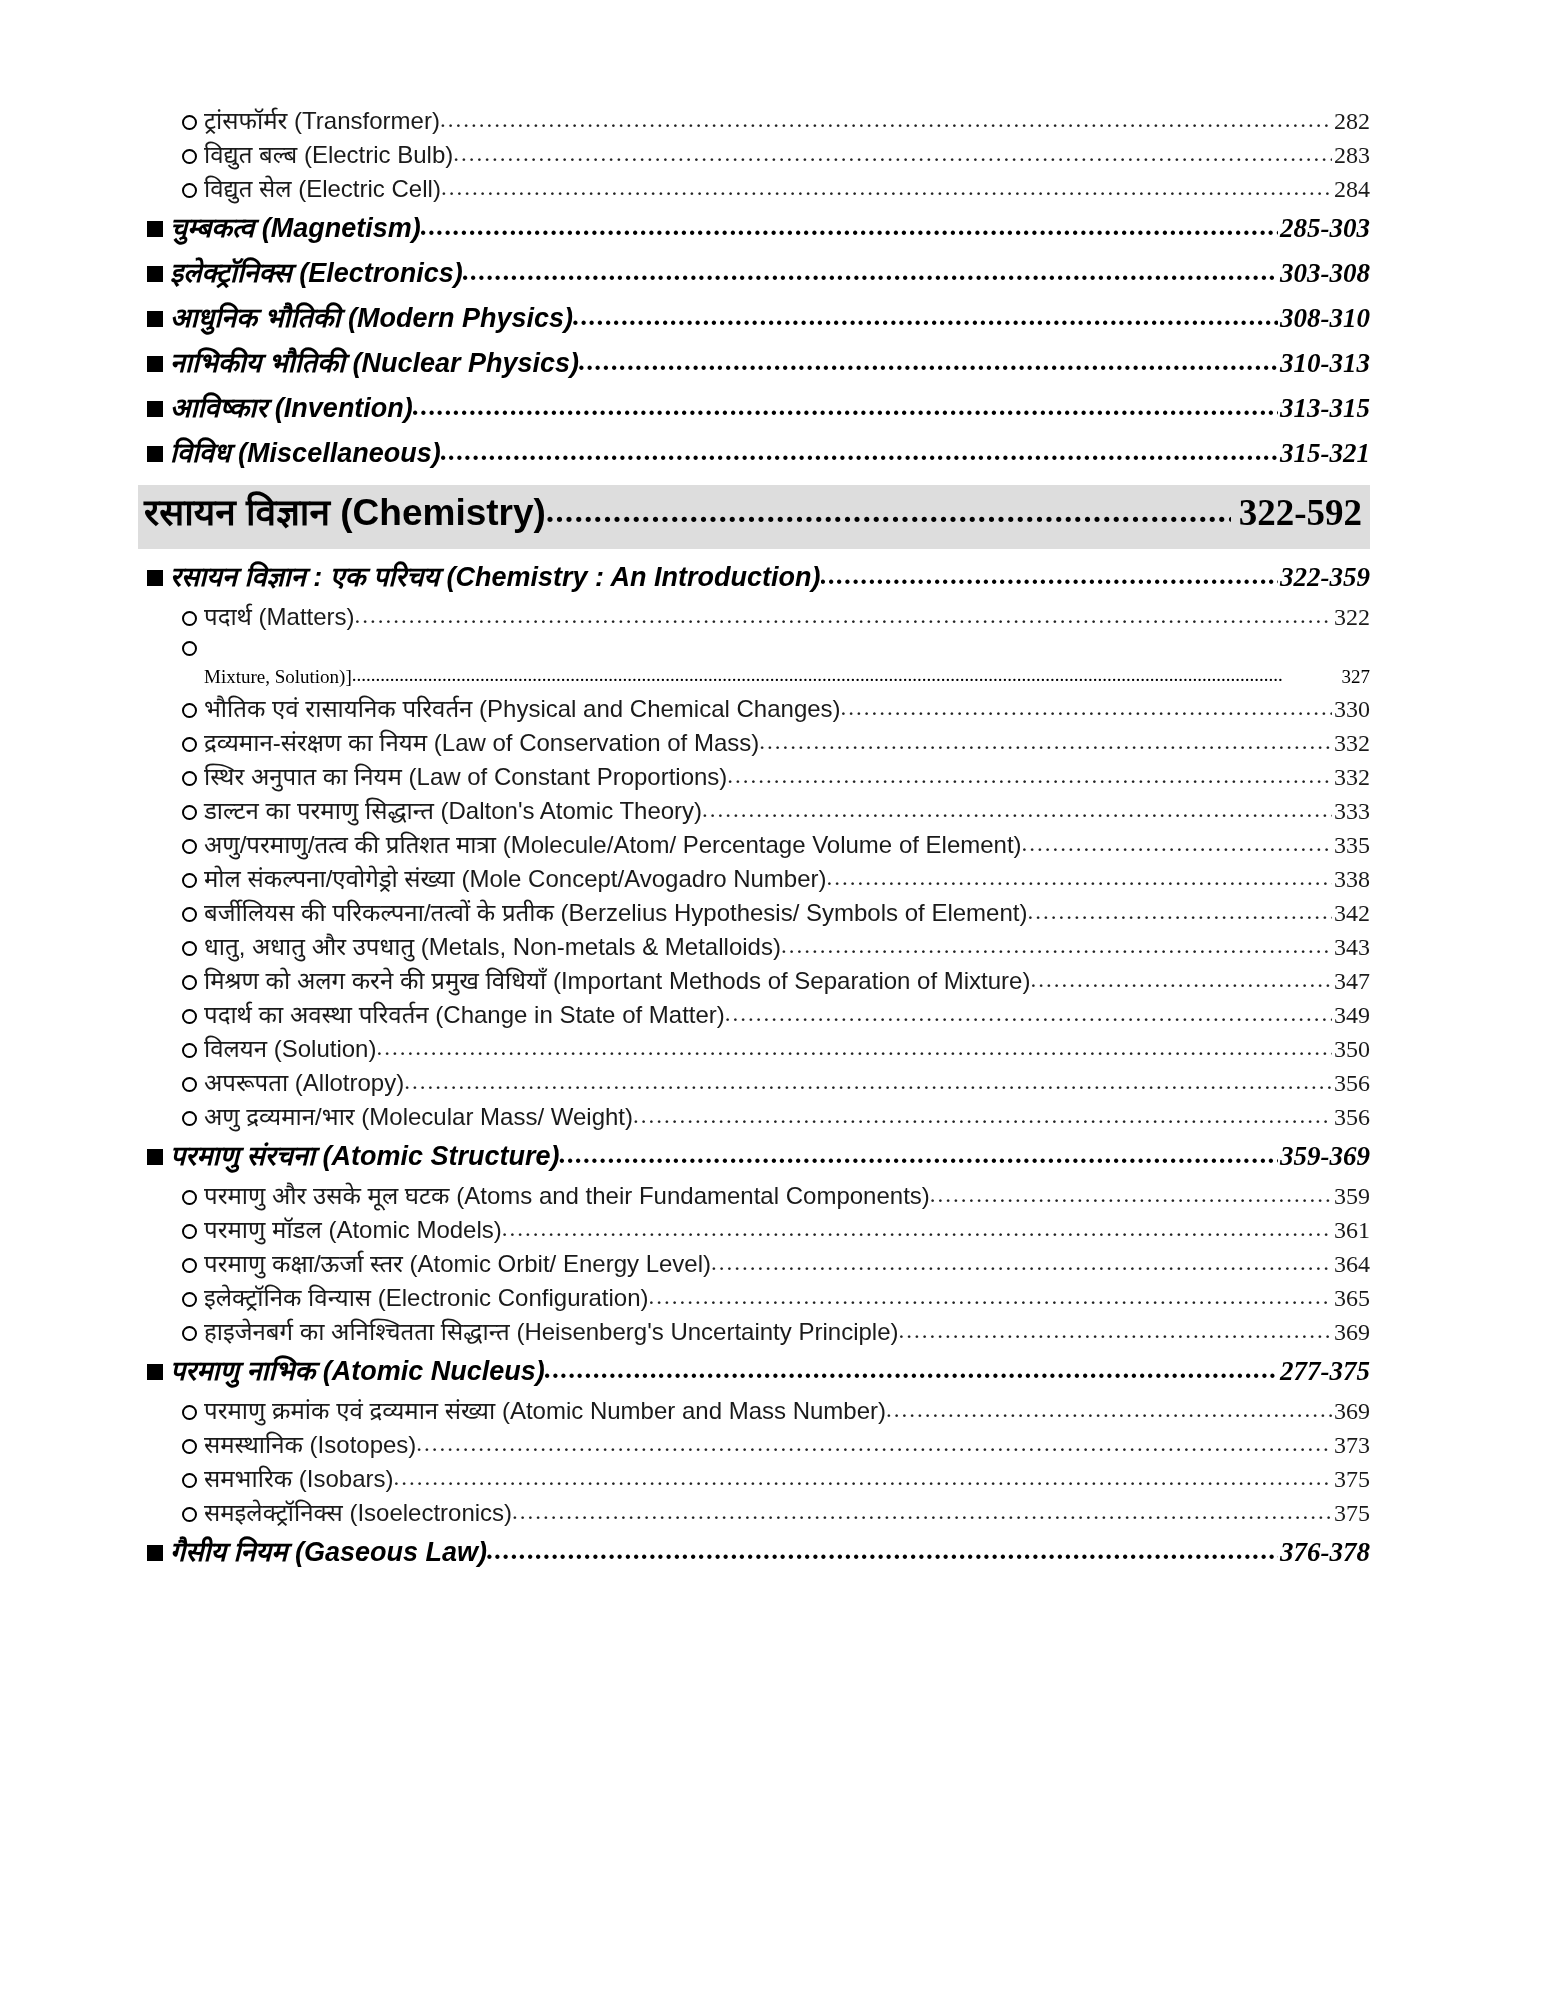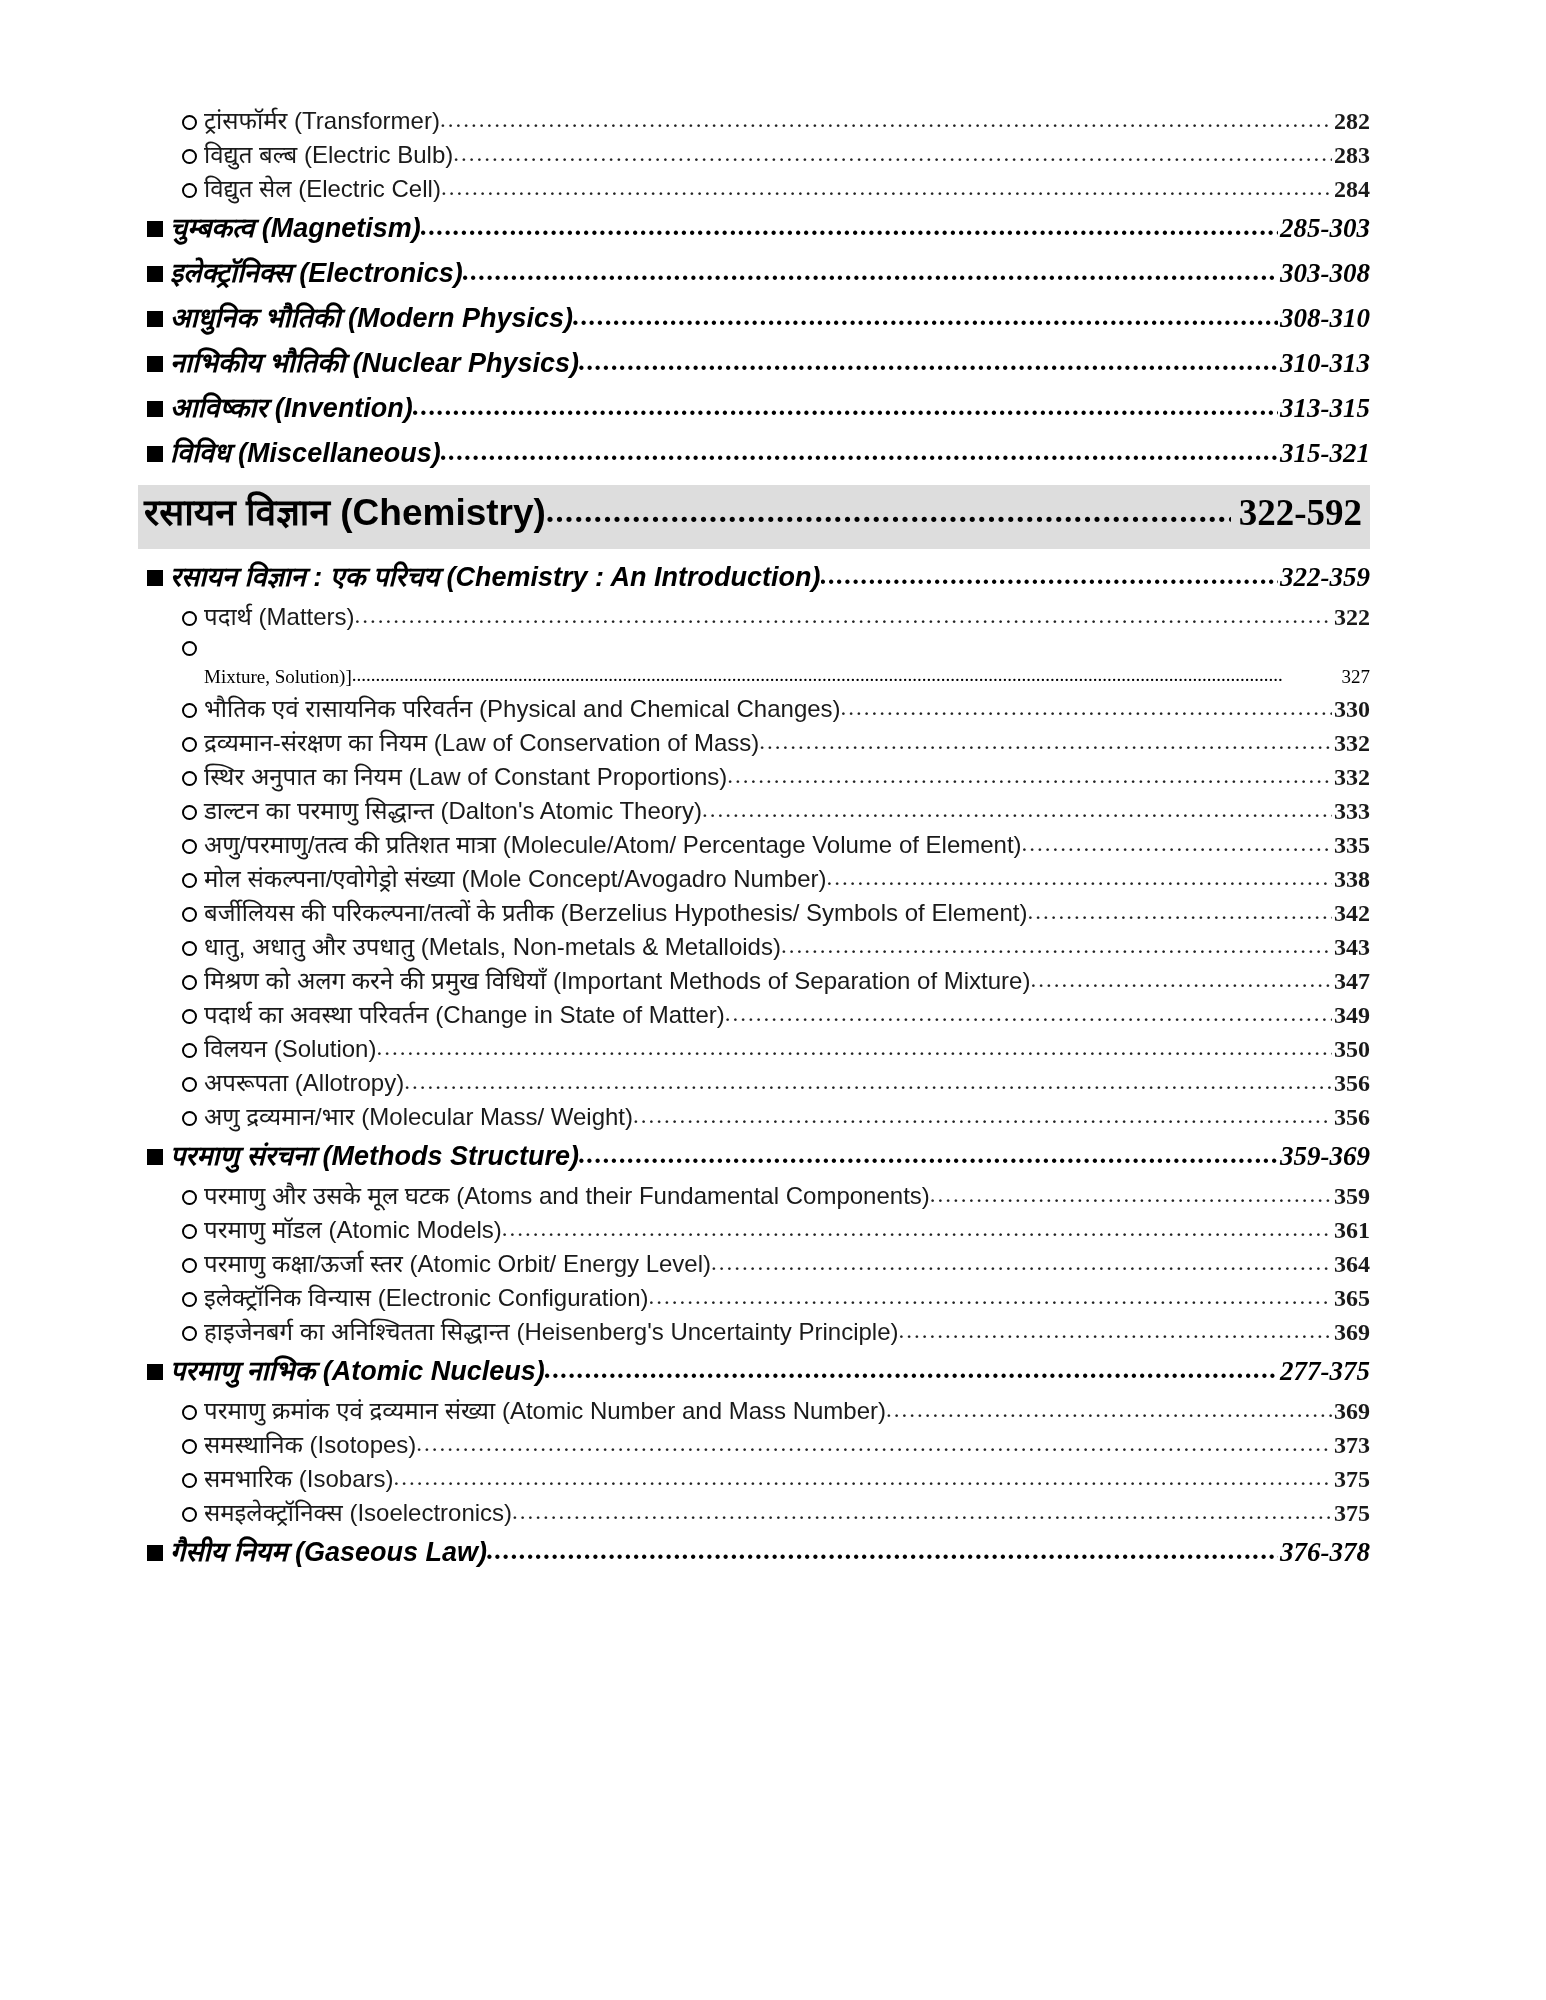--- a/index.html
+++ b/index.html
@@ -81,21 +81,21 @@
     box-sizing: border-box;
     position: relative;
     top: 1px;
   }
   .lvl2 .label { font-size: 24px; }
   .lvl2 .leader {
     font-size: 23px;
     letter-spacing: 2.0px;
     color: #222;
   }
-  .lvl2 .pageno { font-size: 24px; font-weight: bold; }
+  .lvl2 .pageno { font-size: 24px; }
 
   
   .lvl2-cont {
     font-size: 19px;
     line-height: 1.0;
     padding: 4px 0 6px 0;
   }
   .lvl2-cont .bullet {
     width: 30px;
     margin-left: 36px;
@@ -336,21 +336,21 @@
         <span class="pageno">356</span>
       </div>
       <div class="toc-row lvl2">
         <span class="bullet"><span class="circ"></span></span>
         <span class="label devnag">अणु द्रव्यमान/भार  (Molecular Mass/ Weight)</span>
         <span class="leader">....................................................................................................................................................................................................</span>
         <span class="pageno">356</span>
       </div>
       <div class="toc-row lvl1">
         <span class="bullet"><span class="sq"></span></span>
-        <span class="label devnag">परमाणु संरचना (Methods Structure)</span>
+        <span class="label devnag">परमाणु संरचना (Atomic Structure)</span>
         <span class="leader">....................................................................................................................................................................................................</span>
         <span class="pageno">359-369</span>
       </div>
       <div class="toc-row lvl2">
         <span class="bullet"><span class="circ"></span></span>
         <span class="label devnag">परमाणु और उसके मूल घटक (Atoms and their Fundamental Components)</span>
         <span class="leader">....................................................................................................................................................................................................</span>
         <span class="pageno">359</span>
       </div>
       <div class="toc-row lvl2">

